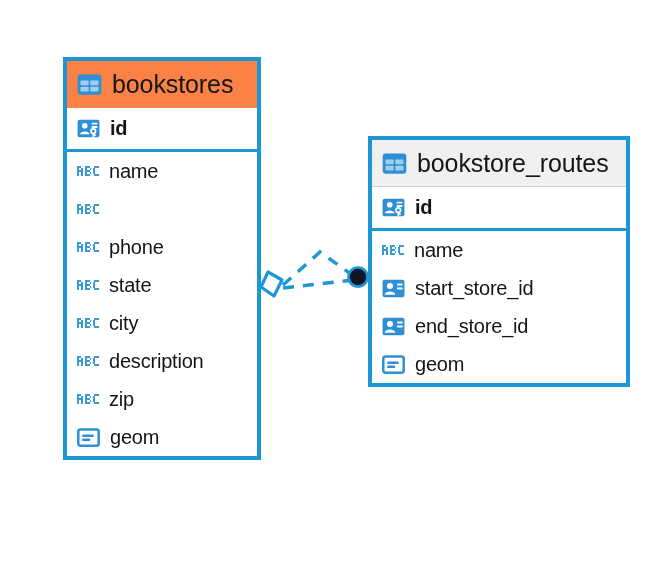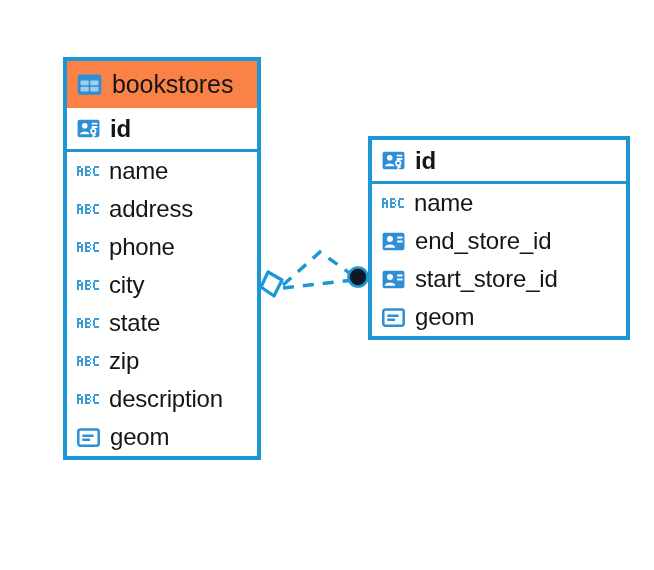--- a/index.html
+++ b/index.html
@@ -63,21 +63,21 @@
   }
   .field.pk-row {
     border-top: 3px solid #1C96D4;
     border-bottom: 3px solid #1C96D4;
     height: 44px;
   }
   .entity-header.selected + .field-list .field.pk-row {
     border-top: 0;
   }
   .field-name {
-    font-size: 24px;
+    font-size: 20px;
     color: #151515;
     white-space: nowrap;
     letter-spacing: -0.2px;
   }
   .field-name.bold {
     font-weight: bold;
   }
 
   .icon {
     flex: 0 0 auto;
@@ -184,21 +184,20 @@
                 <rect x="21" y="5" width="2" height="3"></rect>
                 <rect x="17" y="8" width="4" height="2"></rect>
                 <rect x="21" y="10" width="2" height="3"></rect>
                 <rect x="17" y="13" width="4" height="3"></rect>
               <rect x="27" y="2" width="8" height="3"></rect>
                 <rect x="26" y="5" width="3" height="8"></rect>
                 <rect x="27" y="13" width="8" height="3"></rect>
             </g>
           </svg>
         </span>
-        <span class="field-name">address</span>
       </div>
 
       <div class="field">
         <span class="icon">
           <svg width="24" height="16" viewBox="0 0 36 18" xmlns="http://www.w3.org/2000/svg" shape-rendering="crispEdges">
             <g fill="#3A9BD9">
               <rect x="1" y="2" width="3" height="14"></rect>
                 <rect x="4" y="2" width="4" height="3"></rect>
                 <rect x="8" y="5" width="3" height="11"></rect>
                 <rect x="4" y="8" width="4" height="3"></rect>
@@ -230,20 +229,43 @@
                 <rect x="21" y="5" width="2" height="3"></rect>
                 <rect x="17" y="8" width="4" height="2"></rect>
                 <rect x="21" y="10" width="2" height="3"></rect>
                 <rect x="17" y="13" width="4" height="3"></rect>
               <rect x="27" y="2" width="8" height="3"></rect>
                 <rect x="26" y="5" width="3" height="8"></rect>
                 <rect x="27" y="13" width="8" height="3"></rect>
             </g>
           </svg>
         </span>
+        <span class="field-name">state</span>
+      </div>
+
+      <div class="field">
+        <span class="icon">
+          <svg width="24" height="16" viewBox="0 0 36 18" xmlns="http://www.w3.org/2000/svg" shape-rendering="crispEdges">
+            <g fill="#3A9BD9">
+              <rect x="1" y="2" width="3" height="14"></rect>
+                <rect x="4" y="2" width="4" height="3"></rect>
+                <rect x="8" y="5" width="3" height="11"></rect>
+                <rect x="4" y="8" width="4" height="3"></rect>
+              <rect x="14" y="2" width="3" height="14"></rect>
+                <rect x="17" y="2" width="4" height="3"></rect>
+                <rect x="21" y="5" width="2" height="3"></rect>
+                <rect x="17" y="8" width="4" height="2"></rect>
+                <rect x="21" y="10" width="2" height="3"></rect>
+                <rect x="17" y="13" width="4" height="3"></rect>
+              <rect x="27" y="2" width="8" height="3"></rect>
+                <rect x="26" y="5" width="3" height="8"></rect>
+                <rect x="27" y="13" width="8" height="3"></rect>
+            </g>
+          </svg>
+        </span>
         <span class="field-name">city</span>
       </div>
 
       <div class="field">
         <span class="icon">
           <svg width="24" height="16" viewBox="0 0 36 18" xmlns="http://www.w3.org/2000/svg" shape-rendering="crispEdges">
             <g fill="#3A9BD9">
               <rect x="1" y="2" width="3" height="14"></rect>
                 <rect x="4" y="2" width="4" height="3"></rect>
                 <rect x="8" y="5" width="3" height="11"></rect>
@@ -253,21 +275,21 @@
                 <rect x="21" y="5" width="2" height="3"></rect>
                 <rect x="17" y="8" width="4" height="2"></rect>
                 <rect x="21" y="10" width="2" height="3"></rect>
                 <rect x="17" y="13" width="4" height="3"></rect>
               <rect x="27" y="2" width="8" height="3"></rect>
                 <rect x="26" y="5" width="3" height="8"></rect>
                 <rect x="27" y="13" width="8" height="3"></rect>
             </g>
           </svg>
         </span>
-        <span class="field-name">state</span>
+        <span class="field-name">description</span>
       </div>
 
       <div class="field">
         <span class="icon">
           <svg width="24" height="16" viewBox="0 0 36 18" xmlns="http://www.w3.org/2000/svg" shape-rendering="crispEdges">
             <g fill="#3A9BD9">
               <rect x="1" y="2" width="3" height="14"></rect>
                 <rect x="4" y="2" width="4" height="3"></rect>
                 <rect x="8" y="5" width="3" height="11"></rect>
                 <rect x="4" y="8" width="4" height="3"></rect>
@@ -277,60 +299,49 @@
                 <rect x="17" y="8" width="4" height="2"></rect>
                 <rect x="21" y="10" width="2" height="3"></rect>
                 <rect x="17" y="13" width="4" height="3"></rect>
               <rect x="27" y="2" width="8" height="3"></rect>
                 <rect x="26" y="5" width="3" height="8"></rect>
                 <rect x="27" y="13" width="8" height="3"></rect>
             </g>
           </svg>
         </span>
         <span class="field-name">zip</span>
-      </div>
-
-      <div class="field">
-        <span class="icon">
-          <svg width="24" height="16" viewBox="0 0 36 18" xmlns="http://www.w3.org/2000/svg" shape-rendering="crispEdges">
-            <g fill="#3A9BD9">
-              <rect x="1" y="2" width="3" height="14"></rect>
-                <rect x="4" y="2" width="4" height="3"></rect>
-                <rect x="8" y="5" width="3" height="11"></rect>
-                <rect x="4" y="8" width="4" height="3"></rect>
-              <rect x="14" y="2" width="3" height="14"></rect>
-                <rect x="17" y="2" width="4" height="3"></rect>
-                <rect x="21" y="5" width="2" height="3"></rect>
-                <rect x="17" y="8" width="4" height="2"></rect>
-                <rect x="21" y="10" width="2" height="3"></rect>
-                <rect x="17" y="13" width="4" height="3"></rect>
-              <rect x="27" y="2" width="8" height="3"></rect>
-                <rect x="26" y="5" width="3" height="8"></rect>
-                <rect x="27" y="13" width="8" height="3"></rect>
-            </g>
-          </svg>
-        </span>
-        <span class="field-name">description</span>
       </div>
 
       <div class="field">
         <span class="icon">
           <svg width="25" height="25" viewBox="0 0 24 24" xmlns="http://www.w3.org/2000/svg">
             <rect x="2.2" y="4.2" width="19.6" height="15.6" rx="2" fill="#ffffff" stroke="#2D8FD5" stroke-width="2.4"></rect>
             <rect x="6" y="9" width="11" height="2.4" rx="0.6" fill="#2D8FD5"></rect>
             <rect x="6" y="13" width="7.5" height="2.4" rx="0.6" fill="#2D8FD5"></rect>
           </svg>
         </span>
         <span class="field-name">geom</span>
       </div>
 
     </div>
   </div>
 
   <div class="entity" style="left:368px; top:136px; width:262px;">
+    <div class="entity-header plain">
+      <span class="icon">
+        <svg width="27" height="27" viewBox="0 0 24 24" xmlns="http://www.w3.org/2000/svg">
+          <rect x="1.5" y="3" width="21" height="18" rx="2.5" fill="#2D8FD5"></rect>
+          <rect x="4" y="8.5" width="7.3" height="4.2" rx="0.7" fill="#9FCFEC"></rect>
+          <rect x="12.7" y="8.5" width="7.3" height="4.2" rx="0.7" fill="#9FCFEC"></rect>
+          <rect x="4" y="14" width="7.3" height="4.2" rx="0.7" fill="#9FCFEC"></rect>
+          <rect x="12.7" y="14" width="7.3" height="4.2" rx="0.7" fill="#9FCFEC"></rect>
+        </svg>
+      </span>
+      <span class="entity-title">bookstore_routes</span>
+    </div>
 
     <div class="field-list">
 
       <div class="field pk-row" style="border-top:0;">
         <span class="icon">
           <svg width="25" height="25" viewBox="0 0 24 24" xmlns="http://www.w3.org/2000/svg">
             <rect x="1.5" y="3.5" width="21" height="17" rx="2" fill="#2D8FD5"></rect>
             <circle cx="8.4" cy="9.4" r="2.7" fill="#ffffff"></circle>
             <path d="M 3.6 17.6 C 4.4 13.9 12.4 13.9 13.2 17.6 Z" fill="#ffffff"></path>
             <rect x="15" y="6.4" width="5.6" height="1.8" rx="0.6" fill="#ffffff"></rect>
@@ -368,34 +379,34 @@
       <div class="field">
         <span class="icon">
           <svg width="25" height="25" viewBox="0 0 24 24" xmlns="http://www.w3.org/2000/svg">
             <rect x="1.5" y="3.5" width="21" height="17" rx="2" fill="#2D8FD5"></rect>
             <circle cx="8.6" cy="9.6" r="2.9" fill="#ffffff"></circle>
             <path d="M 3.4 17.9 C 4.3 13.8 12.9 13.8 13.8 17.9 Z" fill="#ffffff"></path>
             <rect x="15.4" y="7.2" width="5.4" height="1.9" rx="0.6" fill="#ffffff"></rect>
             <rect x="15.4" y="11" width="5.4" height="1.9" rx="0.6" fill="#ffffff"></rect>
           </svg>
         </span>
-        <span class="field-name">end_store_id</span>
+        <span class="field-name">start_store_id</span>
       </div>
 
       <div class="field">
         <span class="icon">
           <svg width="25" height="25" viewBox="0 0 24 24" xmlns="http://www.w3.org/2000/svg">
             <rect x="1.5" y="3.5" width="21" height="17" rx="2" fill="#2D8FD5"></rect>
             <circle cx="8.6" cy="9.6" r="2.9" fill="#ffffff"></circle>
             <path d="M 3.4 17.9 C 4.3 13.8 12.9 13.8 13.8 17.9 Z" fill="#ffffff"></path>
             <rect x="15.4" y="7.2" width="5.4" height="1.9" rx="0.6" fill="#ffffff"></rect>
             <rect x="15.4" y="11" width="5.4" height="1.9" rx="0.6" fill="#ffffff"></rect>
           </svg>
         </span>
-        <span class="field-name">start_store_id</span>
+        <span class="field-name">end_store_id</span>
       </div>
 
       <div class="field">
         <span class="icon">
           <svg width="25" height="25" viewBox="0 0 24 24" xmlns="http://www.w3.org/2000/svg">
             <rect x="2.2" y="4.2" width="19.6" height="15.6" rx="2" fill="#ffffff" stroke="#2D8FD5" stroke-width="2.4"></rect>
             <rect x="6" y="9" width="11" height="2.4" rx="0.6" fill="#2D8FD5"></rect>
             <rect x="6" y="13" width="7.5" height="2.4" rx="0.6" fill="#2D8FD5"></rect>
           </svg>
         </span>

